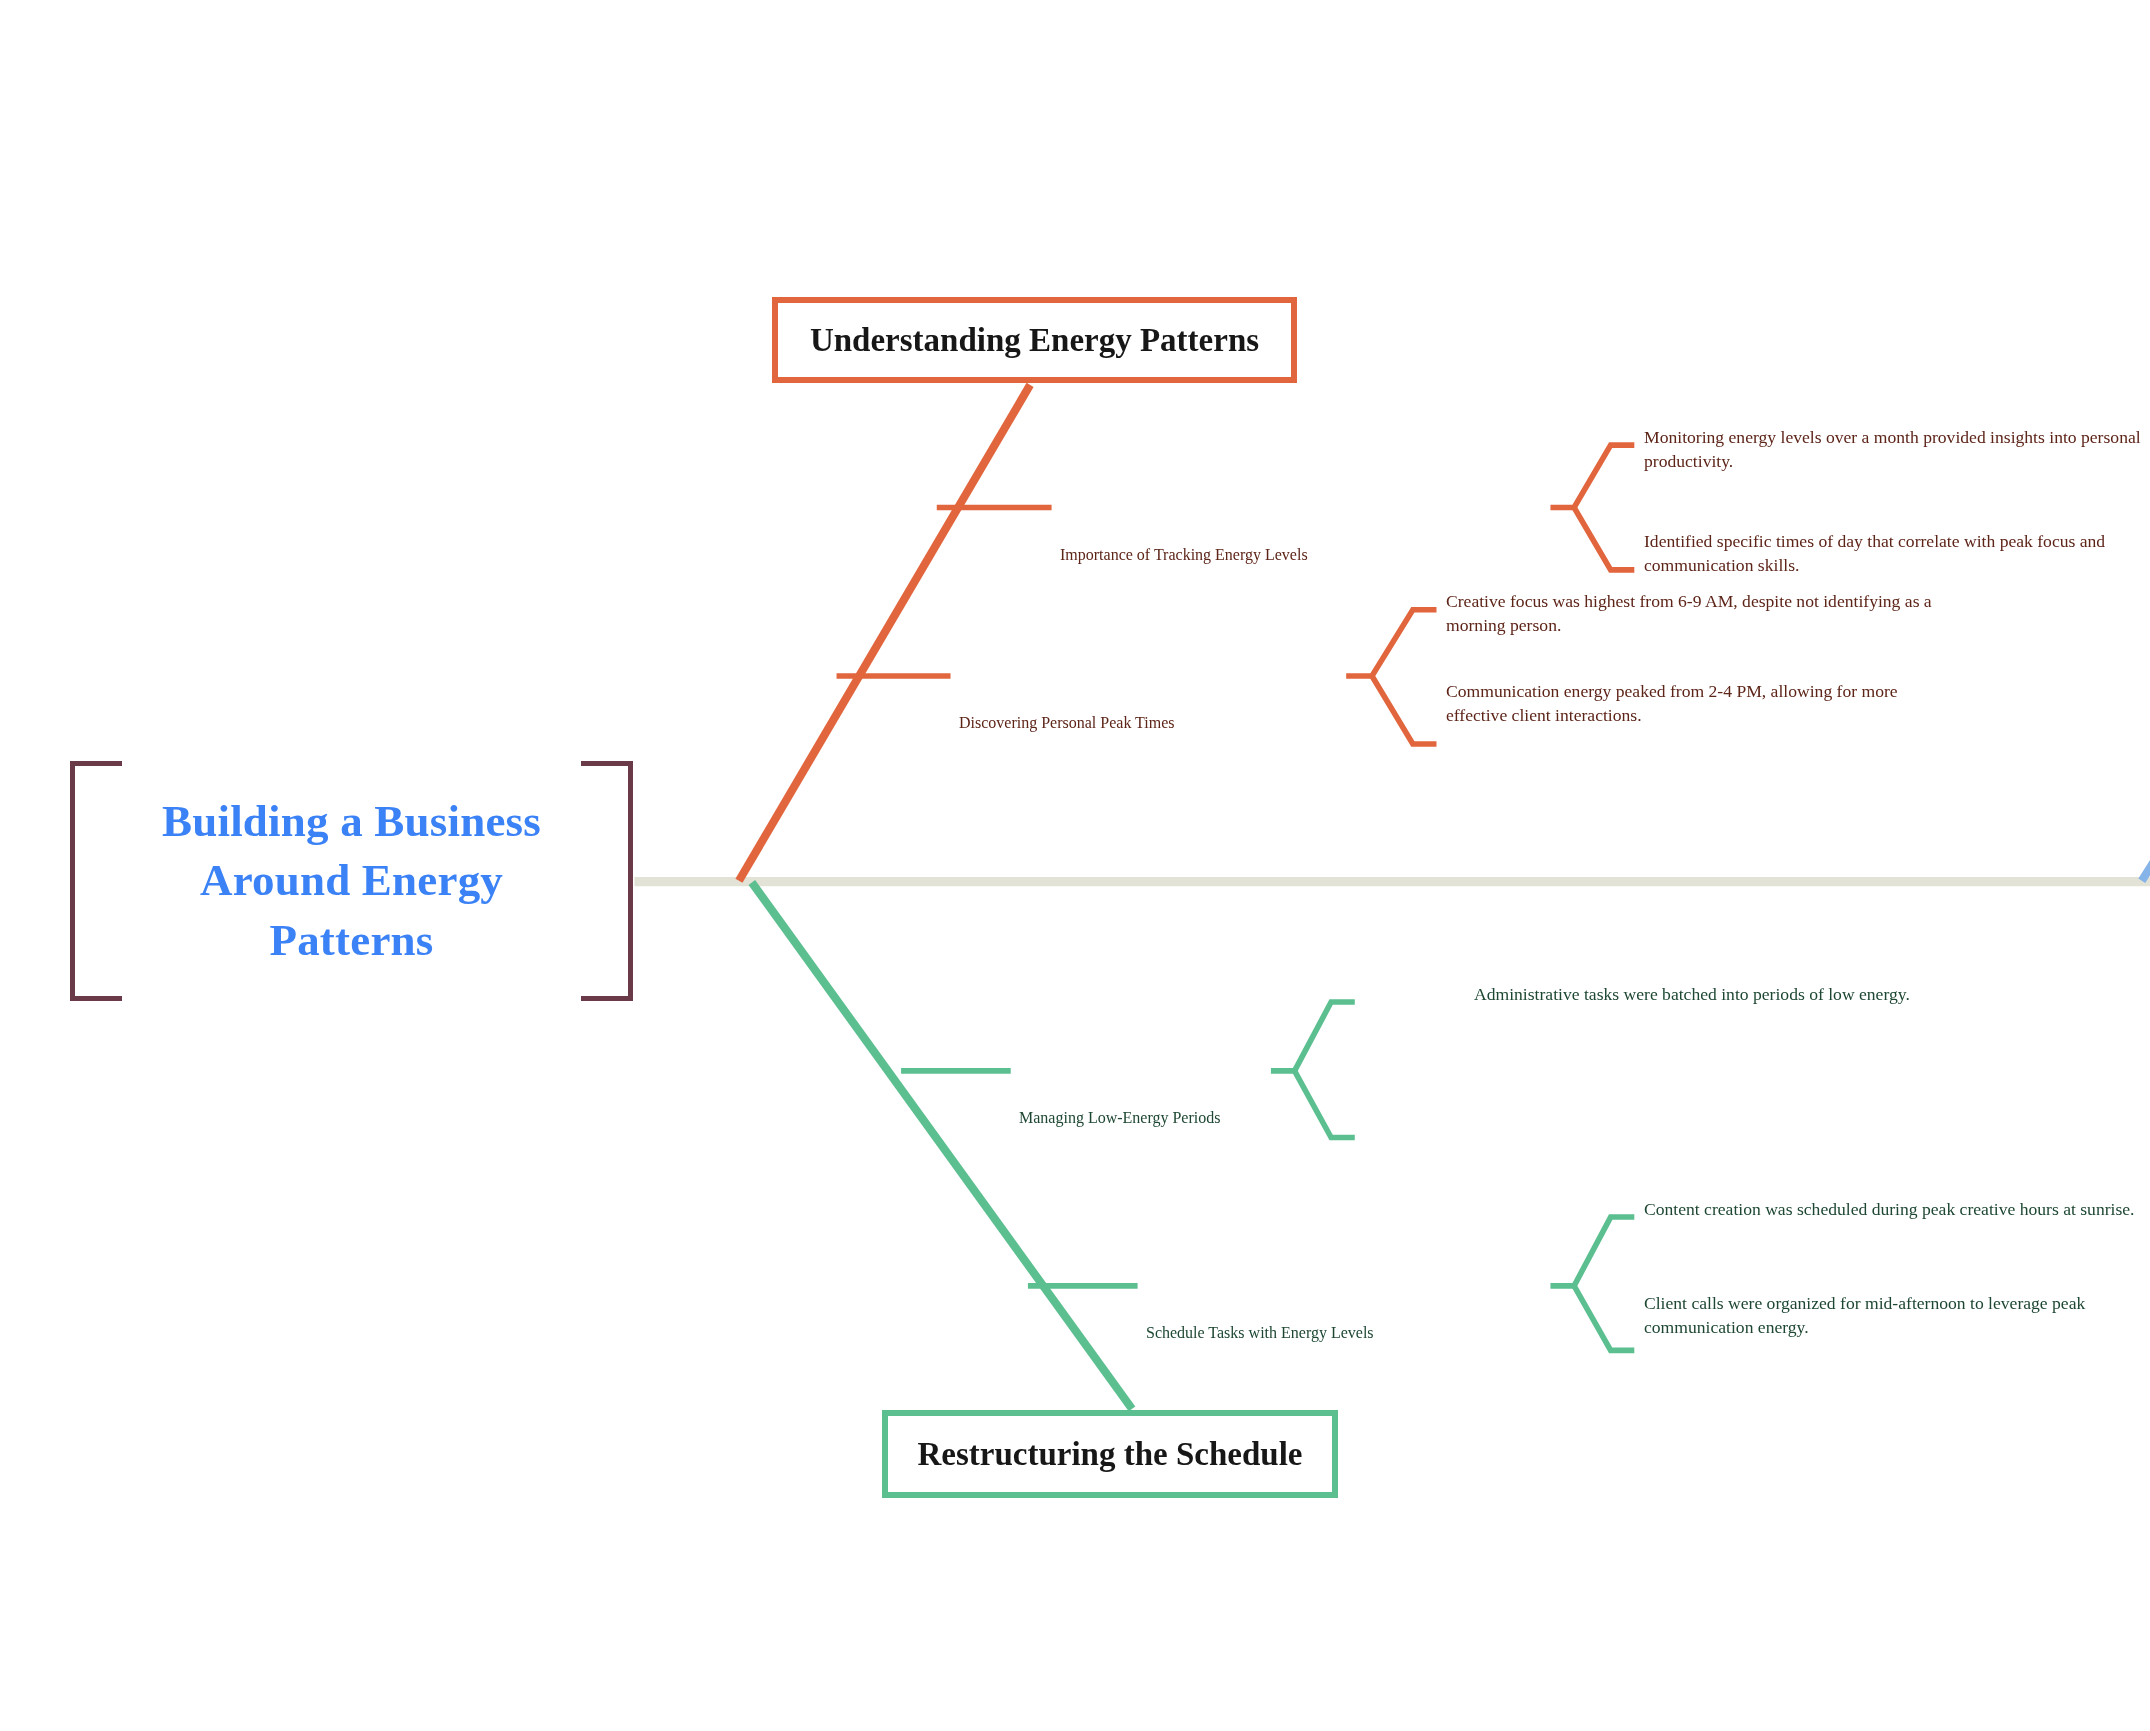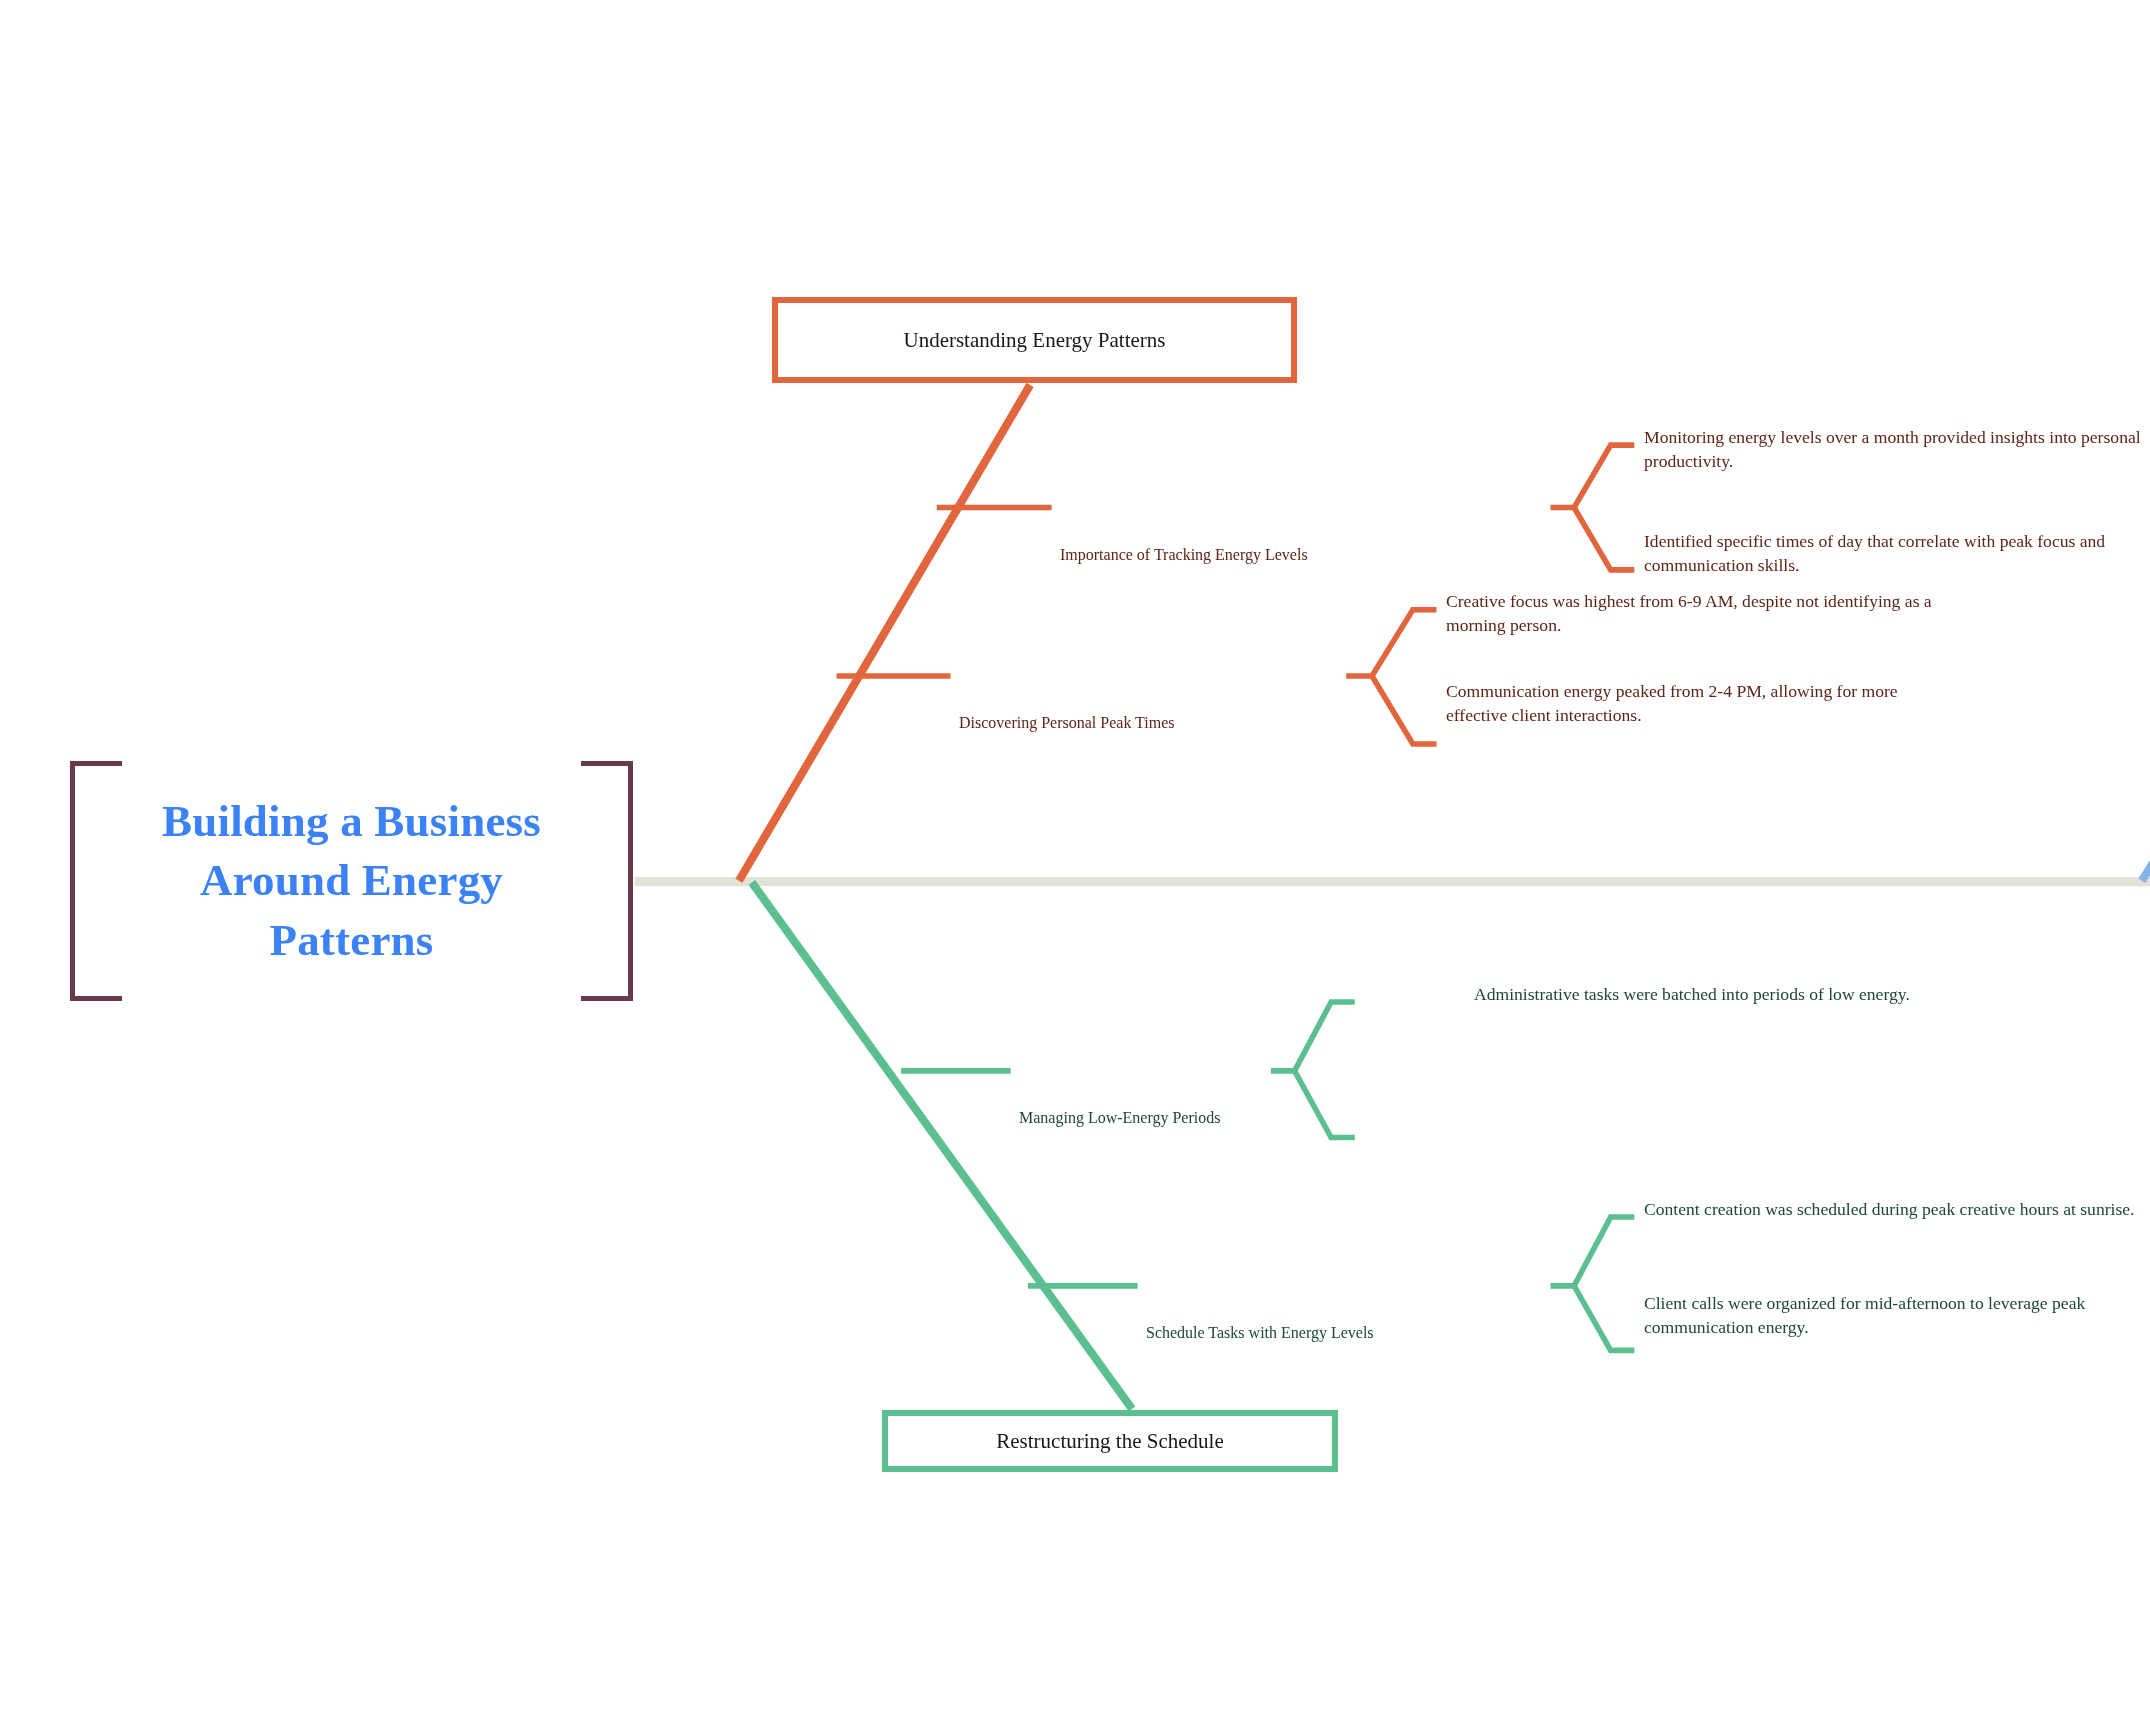--- a/index.html
+++ b/index.html
@@ -37,30 +37,31 @@
     color: #3b82f6;
     letter-spacing: 0.2px;
   }
 
   
   .cat-box {
     position: absolute;
     background: #ffffff;
     display: flex; align-items: center;
     padding: 0 3px;
-    font-size: 21px;
+    font-size: 33px;
     line-height: 1.28;
     color: #171717;
     white-space: pre-line;
+    font-weight: bold;
   }
   .cat-box.c-orange { border: 6px solid #e2663d; }
   .cat-box.c-green  { border: 6px solid #5bbf90; }
 
   #cat-understanding { left: 772px;  top: 297px;  width: 525px; height: 86px; justify-content: center; }
-  #cat-restructuring { left: 882px;  top: 1410px; width: 456px; height: 62px; justify-content: center; }
+  #cat-restructuring { left: 882px;  top: 1410px; width: 456px; height: 88px; justify-content: center; }
 
   
   .sub-label {
     position: absolute;
     font-size: 16px;
     line-height: 1.25;
     white-space: nowrap;
     margin-top: 48px;
   }
   .sub-label.left-anchor  { text-align: left; }

